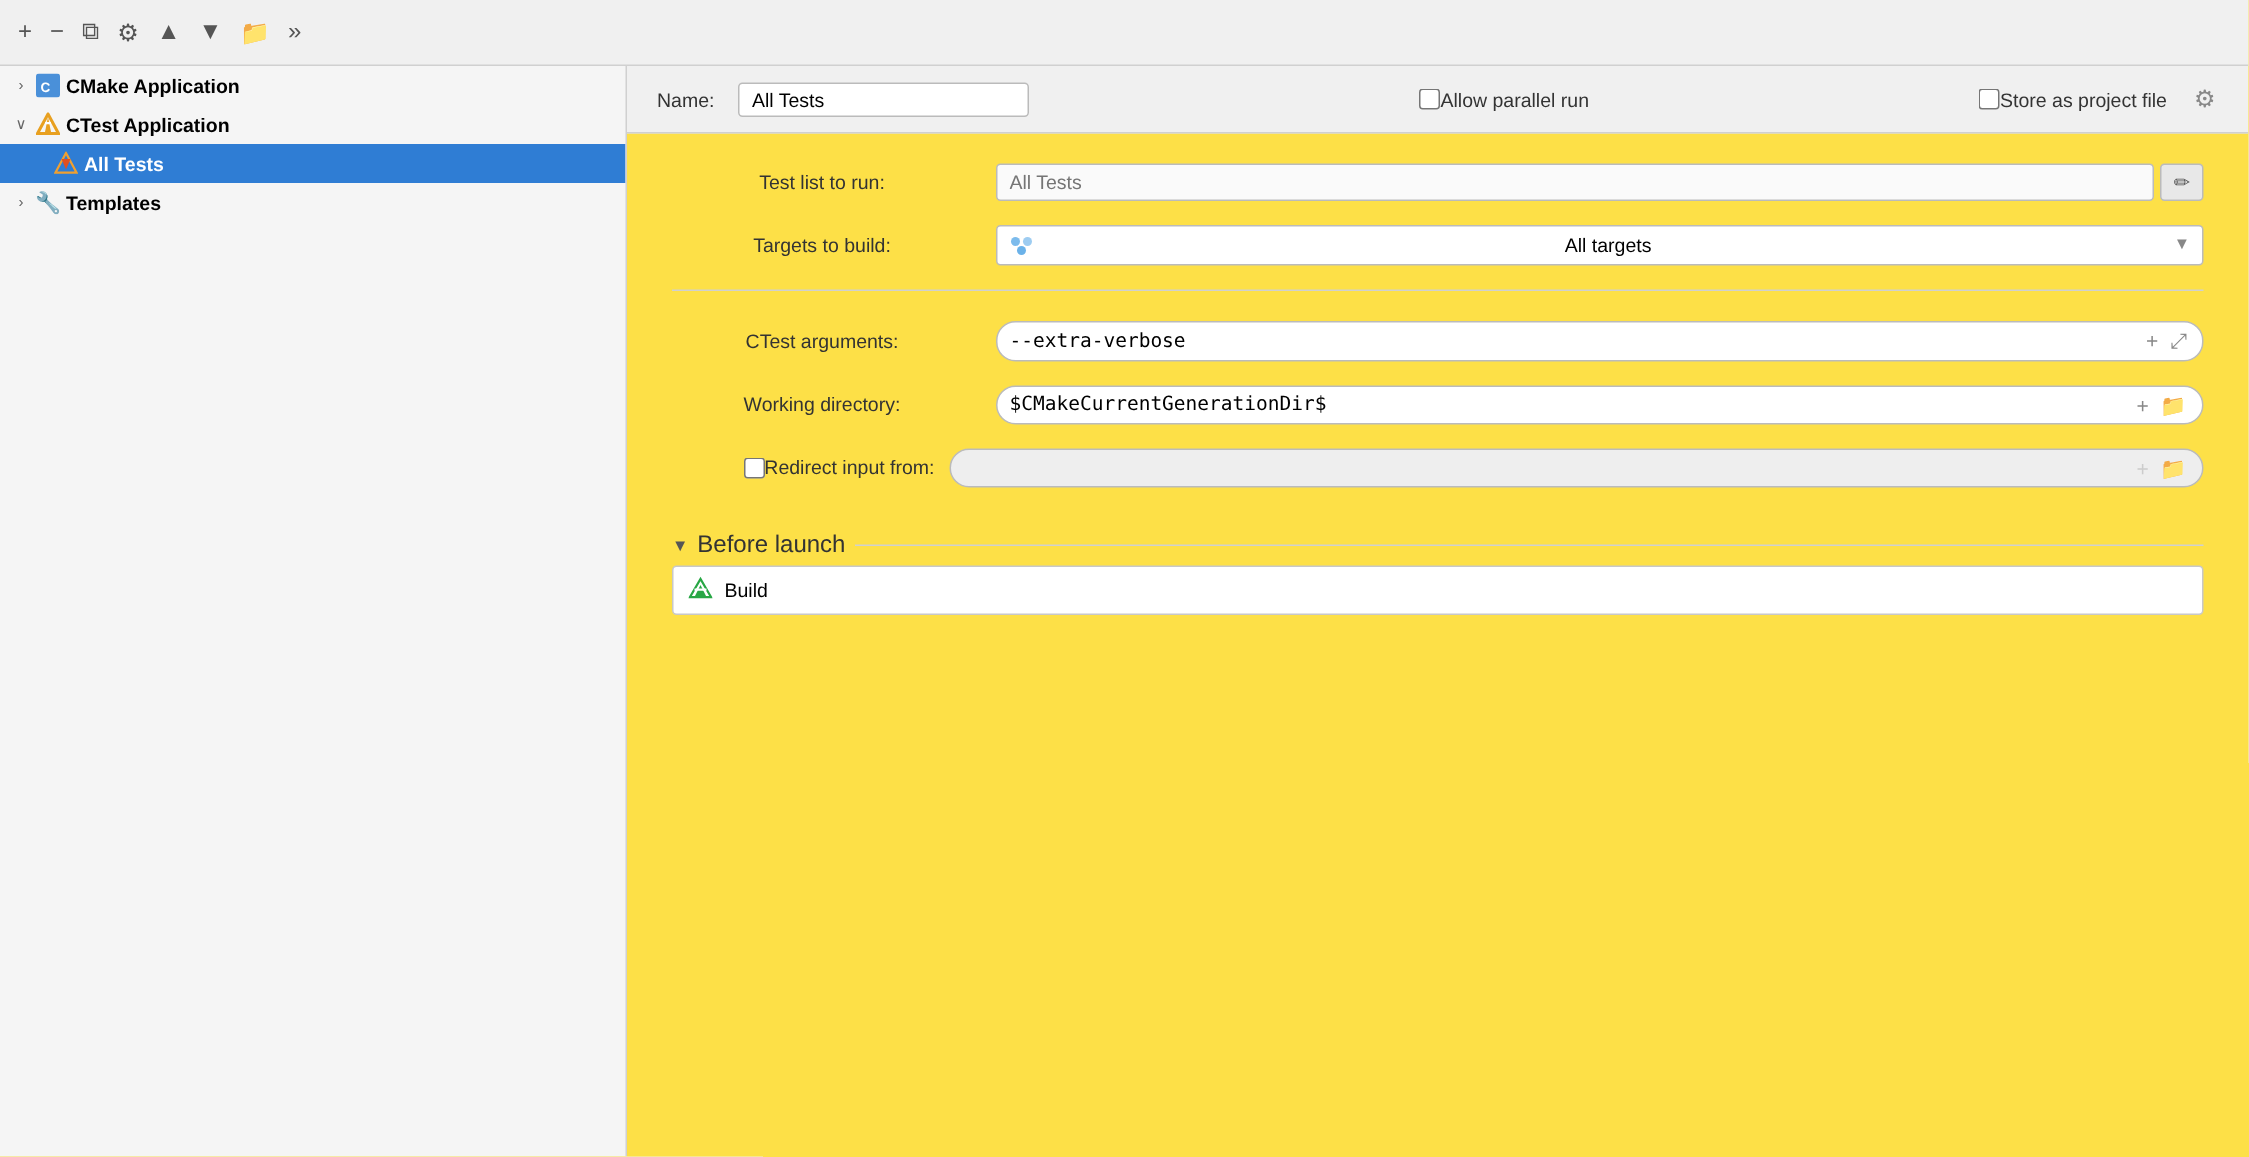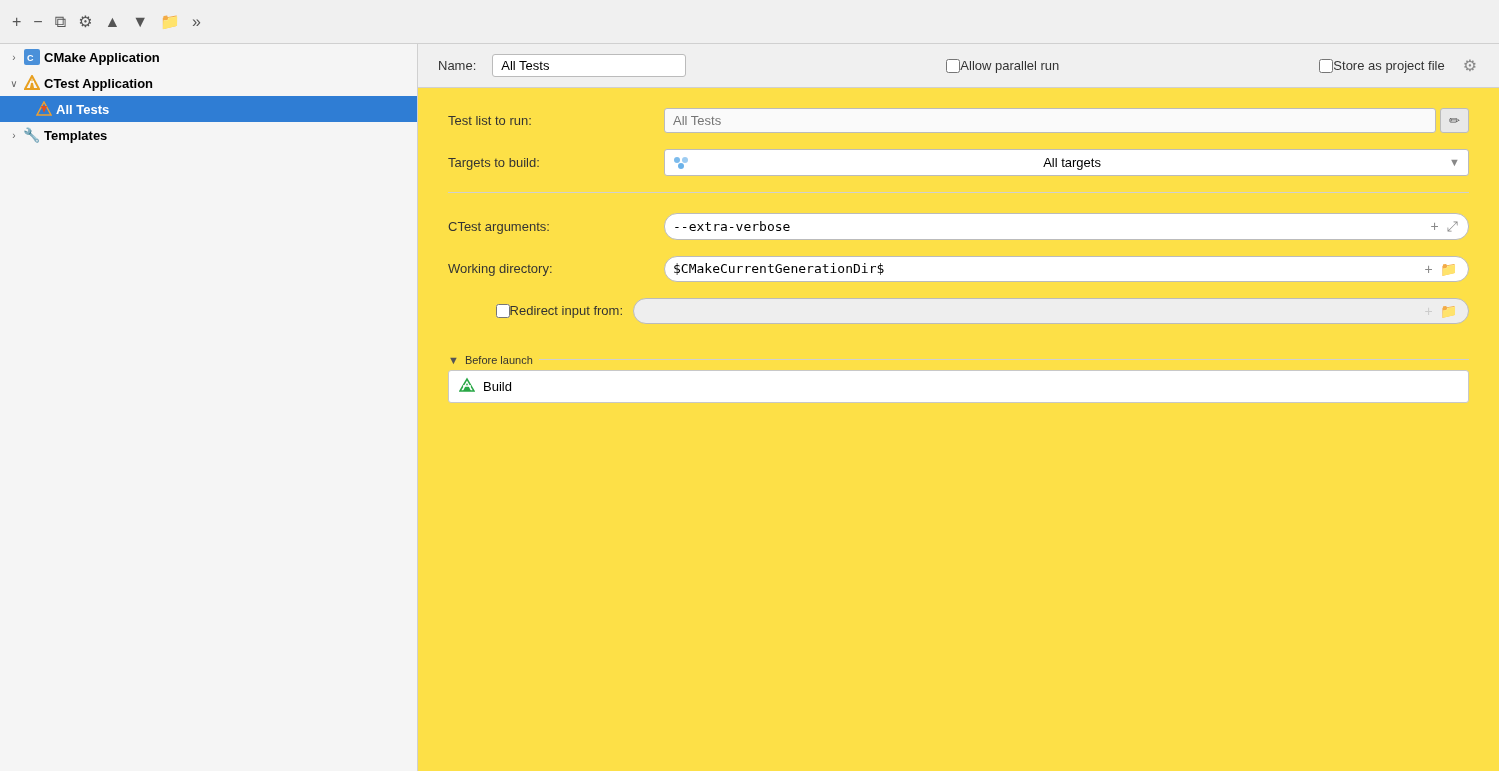--- a/index.html
+++ b/index.html
@@ -149,21 +149,21 @@
       display: flex;
       align-items: center;
       margin-bottom: 16px;
       gap: 16px;
     }
 
     .form-label {
       min-width: 200px;
       font-size: 13px;
       color: #333;
-      text-align: left;
+      text-align: center;
     }
 
     .form-field {
       flex: 1;
       display: flex;
       align-items: center;
       gap: 4px;
     }
 
     .text-input {
@@ -258,21 +258,21 @@
     .section-header {
       display: flex;
       align-items: center;
       gap: 6px;
       font-size: 13px;
       color: #333;
       margin-bottom: 4px;
     }
 
     .section-title {
-      font-size: 11px;
+      font-size: 16px;
       color: #333;
     }
 
     .section-line {
       flex: 1;
       height: 1px;
       background: #d0d0d0;
     }
 
     .launch-list {

